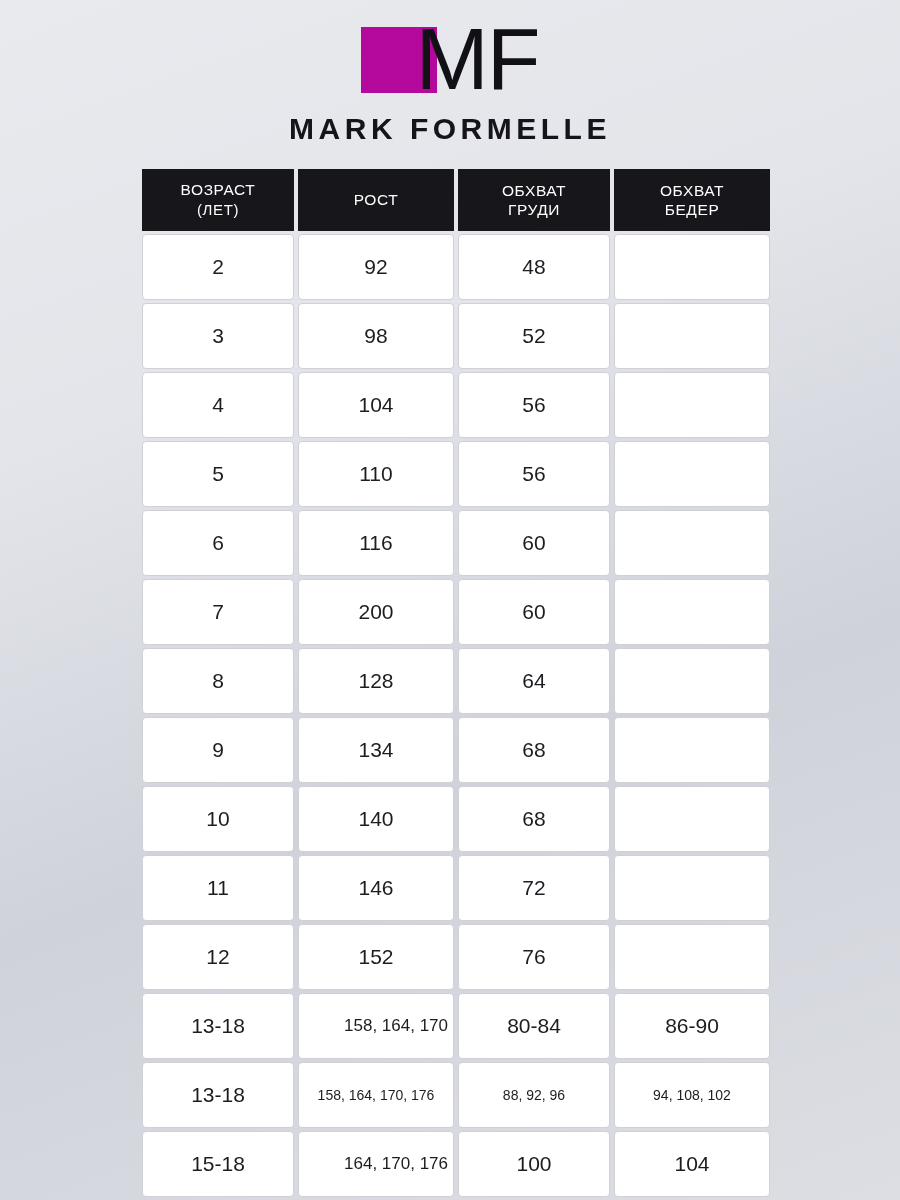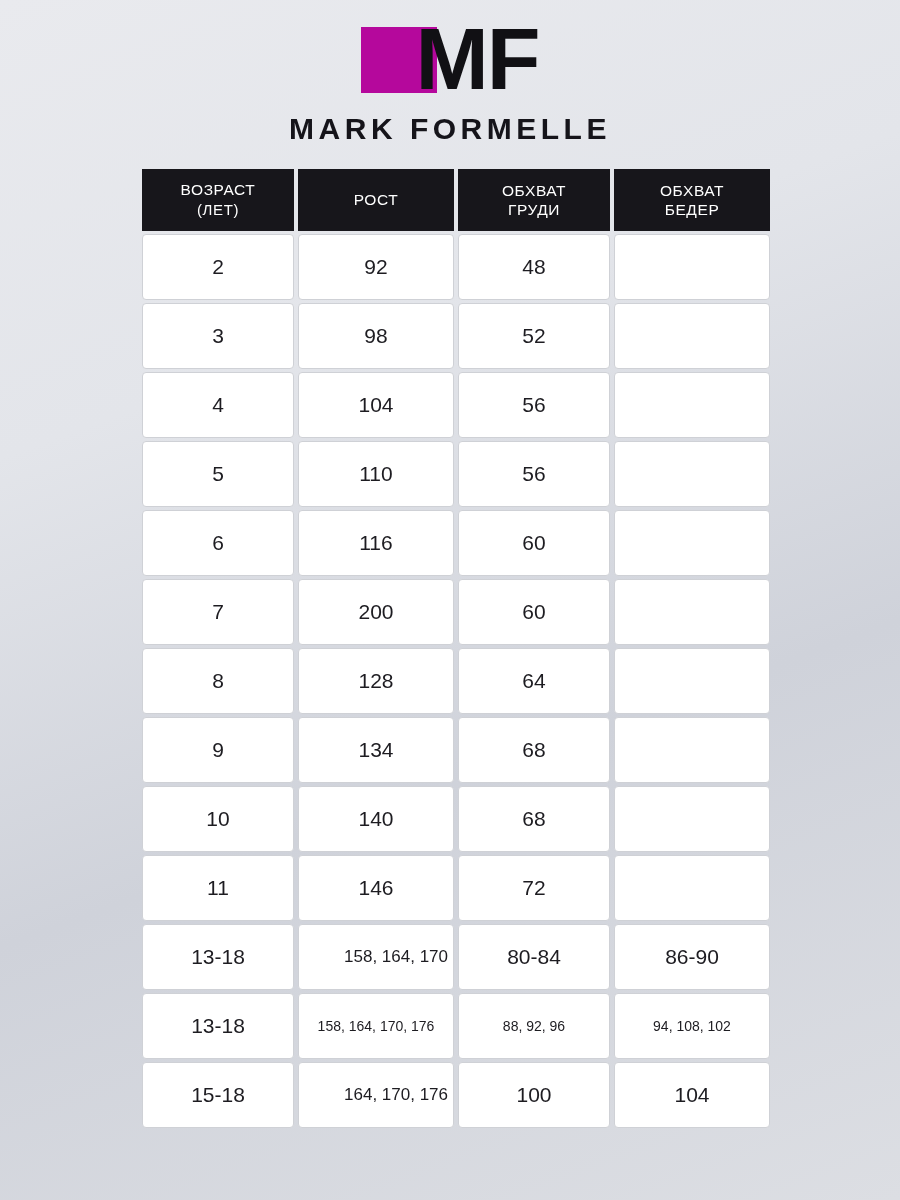--- a/index.html
+++ b/index.html
@@ -34,21 +34,21 @@
     height: 82px;
   }
   .logo-square {
     width: 76px;
     height: 66px;
     background: #b5089c;
     margin-top: 5px;
   }
   .logo-letters {
     font-family: "Liberation Sans", sans-serif;
-    font-weight: bold;
+    font-weight: normal;
     font-size: 88px;
     line-height: 74px;
     letter-spacing: -2px;
     color: #111014;
     margin-left: -22px;
   }
   .logo-text {
     font-family: "Liberation Sans", sans-serif;
     font-weight: bold;
     font-size: 30px;
@@ -207,20 +207,26 @@
           <td>68</td>
           <td class="empty"></td>
         </tr>
         <tr>
           <td>11</td>
           <td>146</td>
           <td>72</td>
           <td class="empty"></td>
         </tr>
         <tr>
+          <td>12</td>
+          <td>152</td>
+          <td>76</td>
+          <td class="empty"></td>
+        </tr>
+        <tr>
           <td>13-18</td>
           <td class="small-val">158, 164, 170</td>
           <td>80-84</td>
           <td>86-90</td>
         </tr>
         <tr>
           <td>13-18</td>
           <td class="tiny-val">158, 164, 170, 176</td>
           <td class="tiny-val">88, 92, 96</td>
           <td class="tiny-val">94, 108, 102</td>

